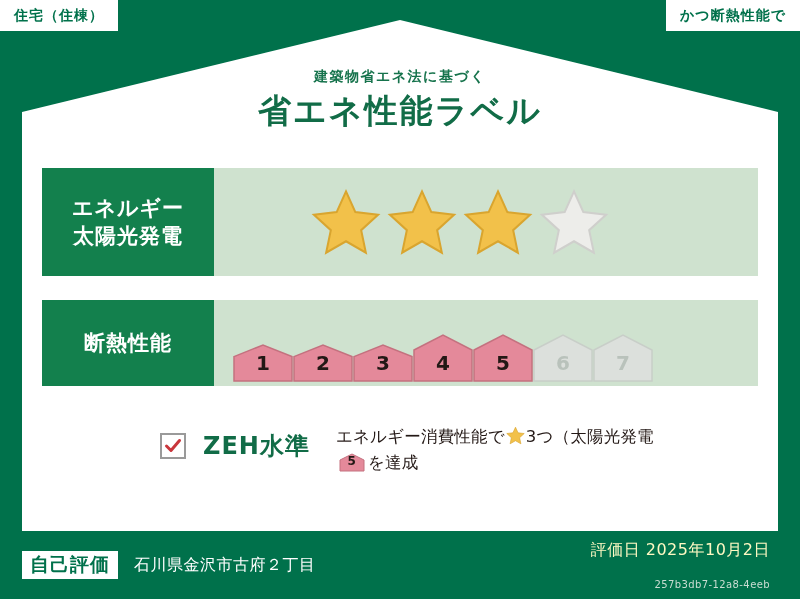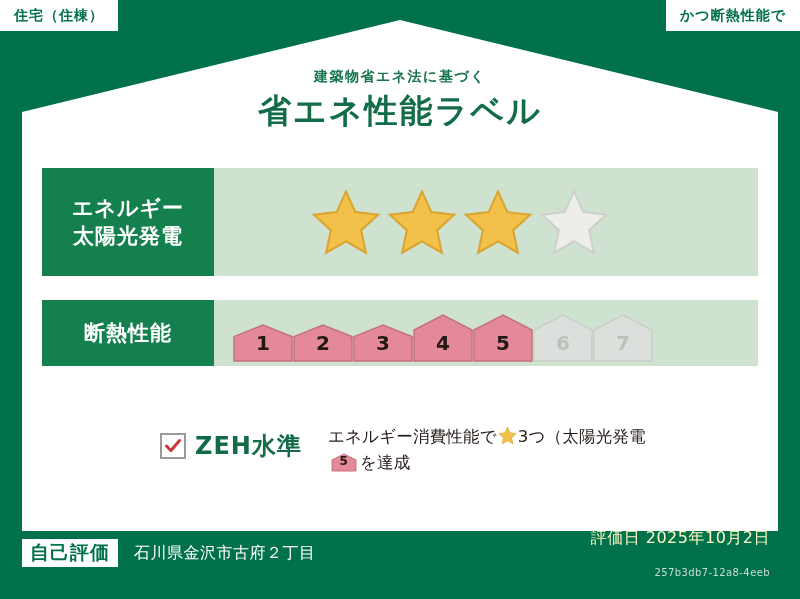--- a/index.html
+++ b/index.html
@@ -73,21 +73,21 @@
   
   .perf-row {
     position: absolute;
     left: 42px;
     width: 716px;
     display: flex;
     align-items: stretch;
     background: #cfe2cf;
   }
   .perf-row.energy { top: 168px; height: 108px; }
-  .perf-row.insul  { top: 300px; height: 66px; }
+  .perf-row.insul  { top: 300px; height: 86px; }
 
   .perf-label {
     flex: 0 0 172px;
     background: #13804D;
     color: #ffffff;
     font-weight: bold;
     font-size: 21px;
     letter-spacing: 1px;
     display: flex;
     flex-direction: column;
@@ -151,20 +151,21 @@
     width: 716px;
     display: flex;
     align-items: flex-start;
   }
   .zeh-mark {
     flex: 0 0 auto;
     display: flex;
     align-items: center;
     margin-left: 118px;
     margin-top: 6px;
+    gap: 8px;
   }
   .checkbox {
     width: 26px;
     height: 26px;
     border: 2px solid #9a9a9a;
     background: #ffffff;
     position: relative;
     box-sizing: border-box;
   }
   .checkbox svg { position: absolute; left: 2px; top: 2px; }
@@ -195,21 +196,21 @@
   .inline-grade svg { display: block; width: 100%; height: 100%; }
   .inline-grade span {
     position: absolute; left: 0; right: 0; bottom: 1px;
     text-align: center; font-size: 12px; font-weight: bold; color: #231815;
   }
 
   
   .footer {
     position: absolute;
     left: 0;
-    bottom: 12px;
+    bottom: 0;
     width: 792px;
     height: 68px;
     display: flex;
     align-items: center;
     justify-content: space-between;
     padding: 0 22px;
     box-sizing: border-box;
   }
   .footer-left { display: flex; align-items: center; }
   .eval-badge {

